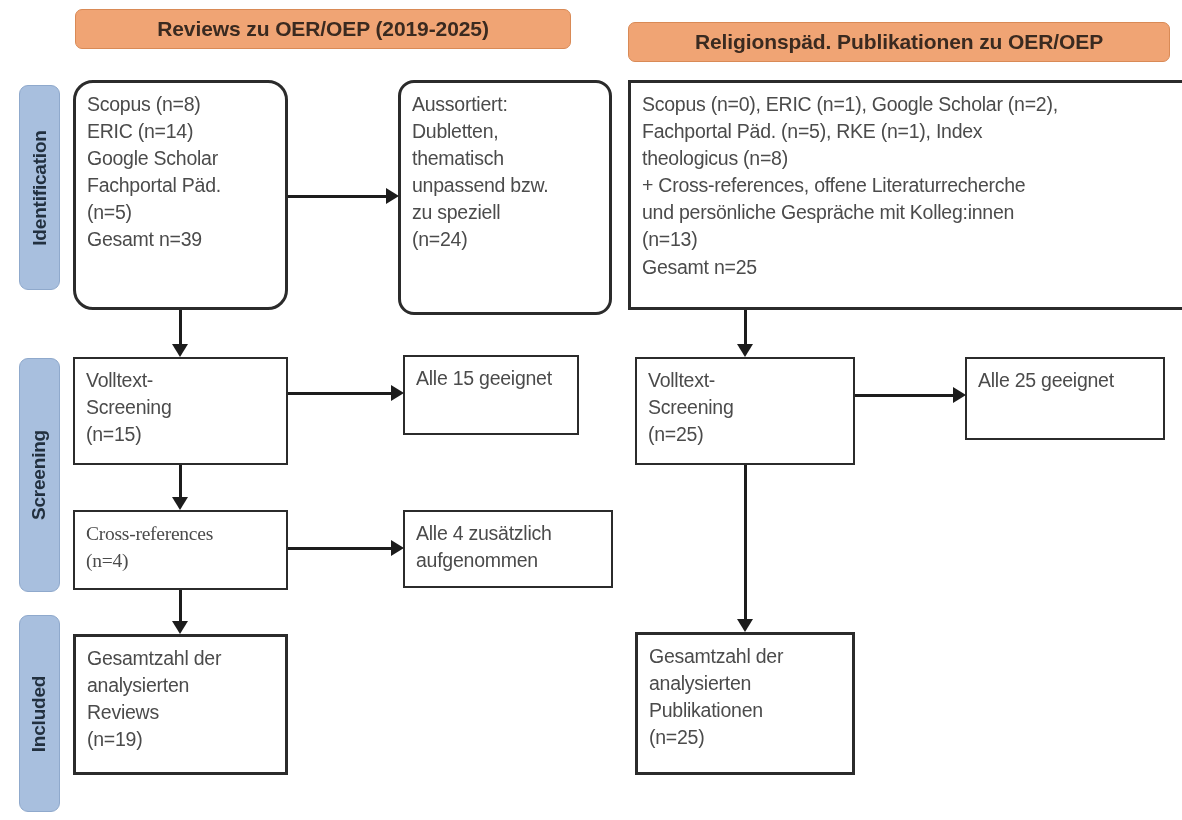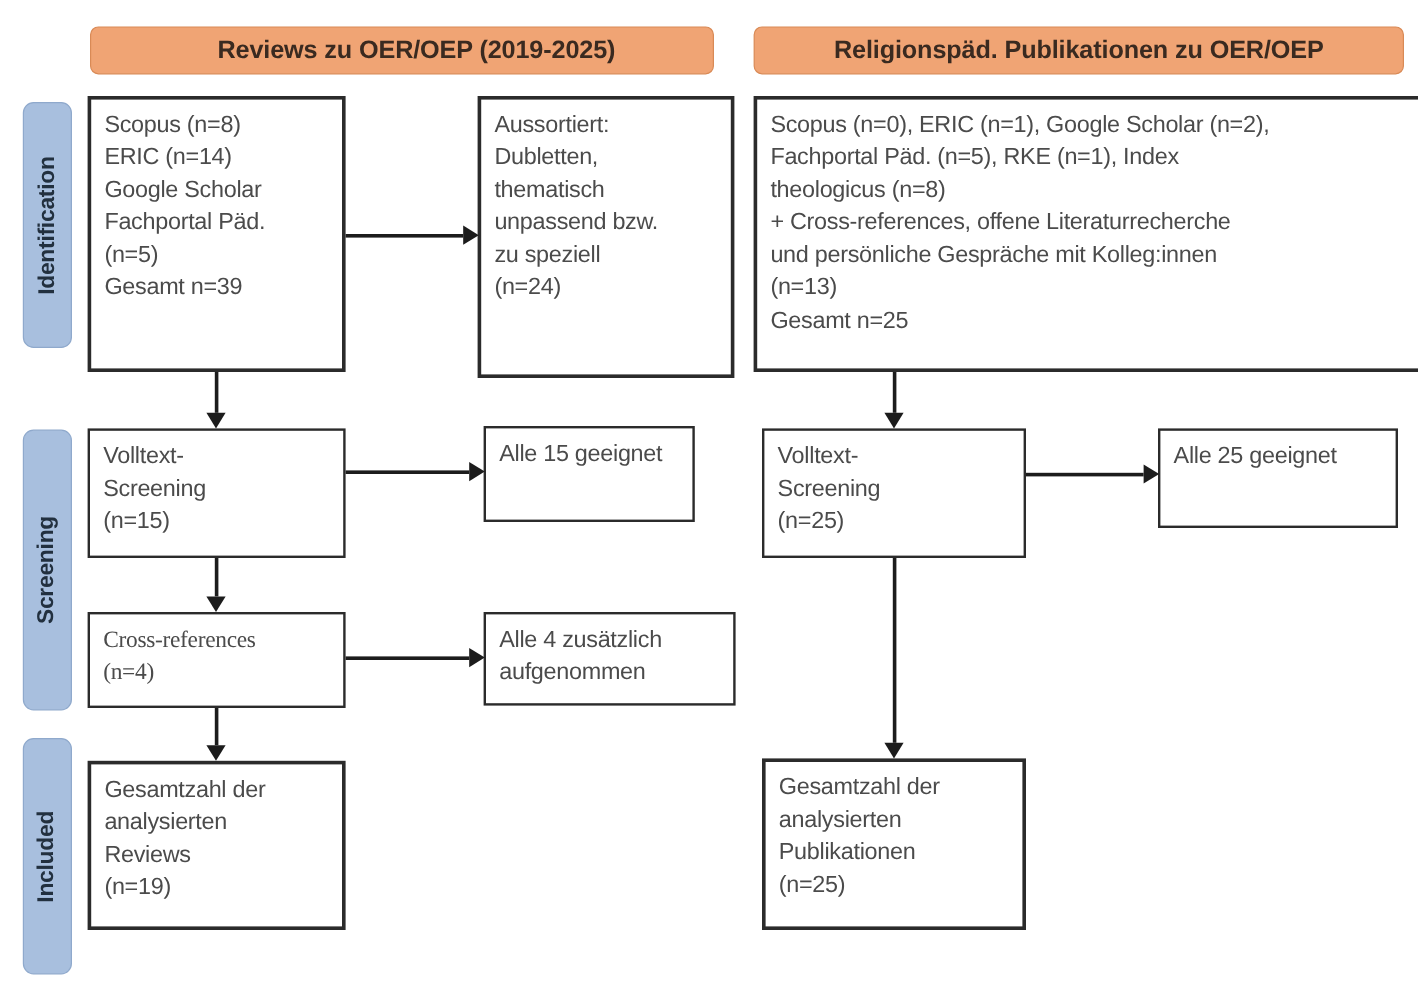--- a/index.html
+++ b/index.html
@@ -24,21 +24,21 @@
     border-radius: 7px;
     display: flex;
     align-items: center;
     justify-content: center;
     color: #3a2a20;
     font-weight: bold;
     font-size: 21px;
     letter-spacing: -0.1px;
     white-space: nowrap;
   }
-  #banner-left  { left: 75px;  top: 22px; width: 494px; height: 38px; padding-left: 24px; }
+  #banner-left  { left: 75px;  top: 9px; width: 494px; height: 38px; }
   #banner-right { left: 628px; top: 22px; width: 540px; height: 38px; }
 
   
   .stage-rail {
     position: absolute;
     background: #A8BFDE;
     border: 1px solid #8FA9CC;
     border-radius: 9px;
     width: 39px;
     display: flex;
@@ -67,22 +67,22 @@
     font-size: 19.5px;
     line-height: 1.39;
     color: #4b4b4b;
     letter-spacing: -0.25px;
     overflow: hidden;
   }
   .box .line { display: block; white-space: nowrap; }
   .box.thin { border-width: 2px; }
 
   
-  #box-l-sources   { left: 73px;  top: 80px;  width: 215px; height: 230px; }
-  #box-l-excluded  { left: 398px; top: 80px;  width: 214px; height: 235px; }
+  #box-l-sources   { left: 73px;  top: 80px;  width: 215px; height: 230px; border-radius: 20px; }
+  #box-l-excluded  { left: 398px; top: 80px;  width: 214px; height: 235px; border-radius: 16px; }
   #box-l-fulltext  { left: 73px;  top: 357px; width: 215px; height: 108px; }
   #box-l-eligible  { left: 403px; top: 355px; width: 176px; height: 80px;  }
   #box-l-crossref  { left: 73px;  top: 510px; width: 215px; height: 80px; font-family: Liberation Serif, serif;  }
   #box-l-crossadd  { left: 403px; top: 510px; width: 210px; height: 78px;  }
   #box-l-included  { left: 73px;  top: 634px; width: 215px; height: 141px; }
 
   
   #box-r-sources   { left: 628px; top: 80px;  width: 587px; height: 230px; }
   #box-r-fulltext  { left: 635px; top: 357px; width: 220px; height: 108px; }
   #box-r-eligible  { left: 965px; top: 357px; width: 200px; height: 83px;  }

